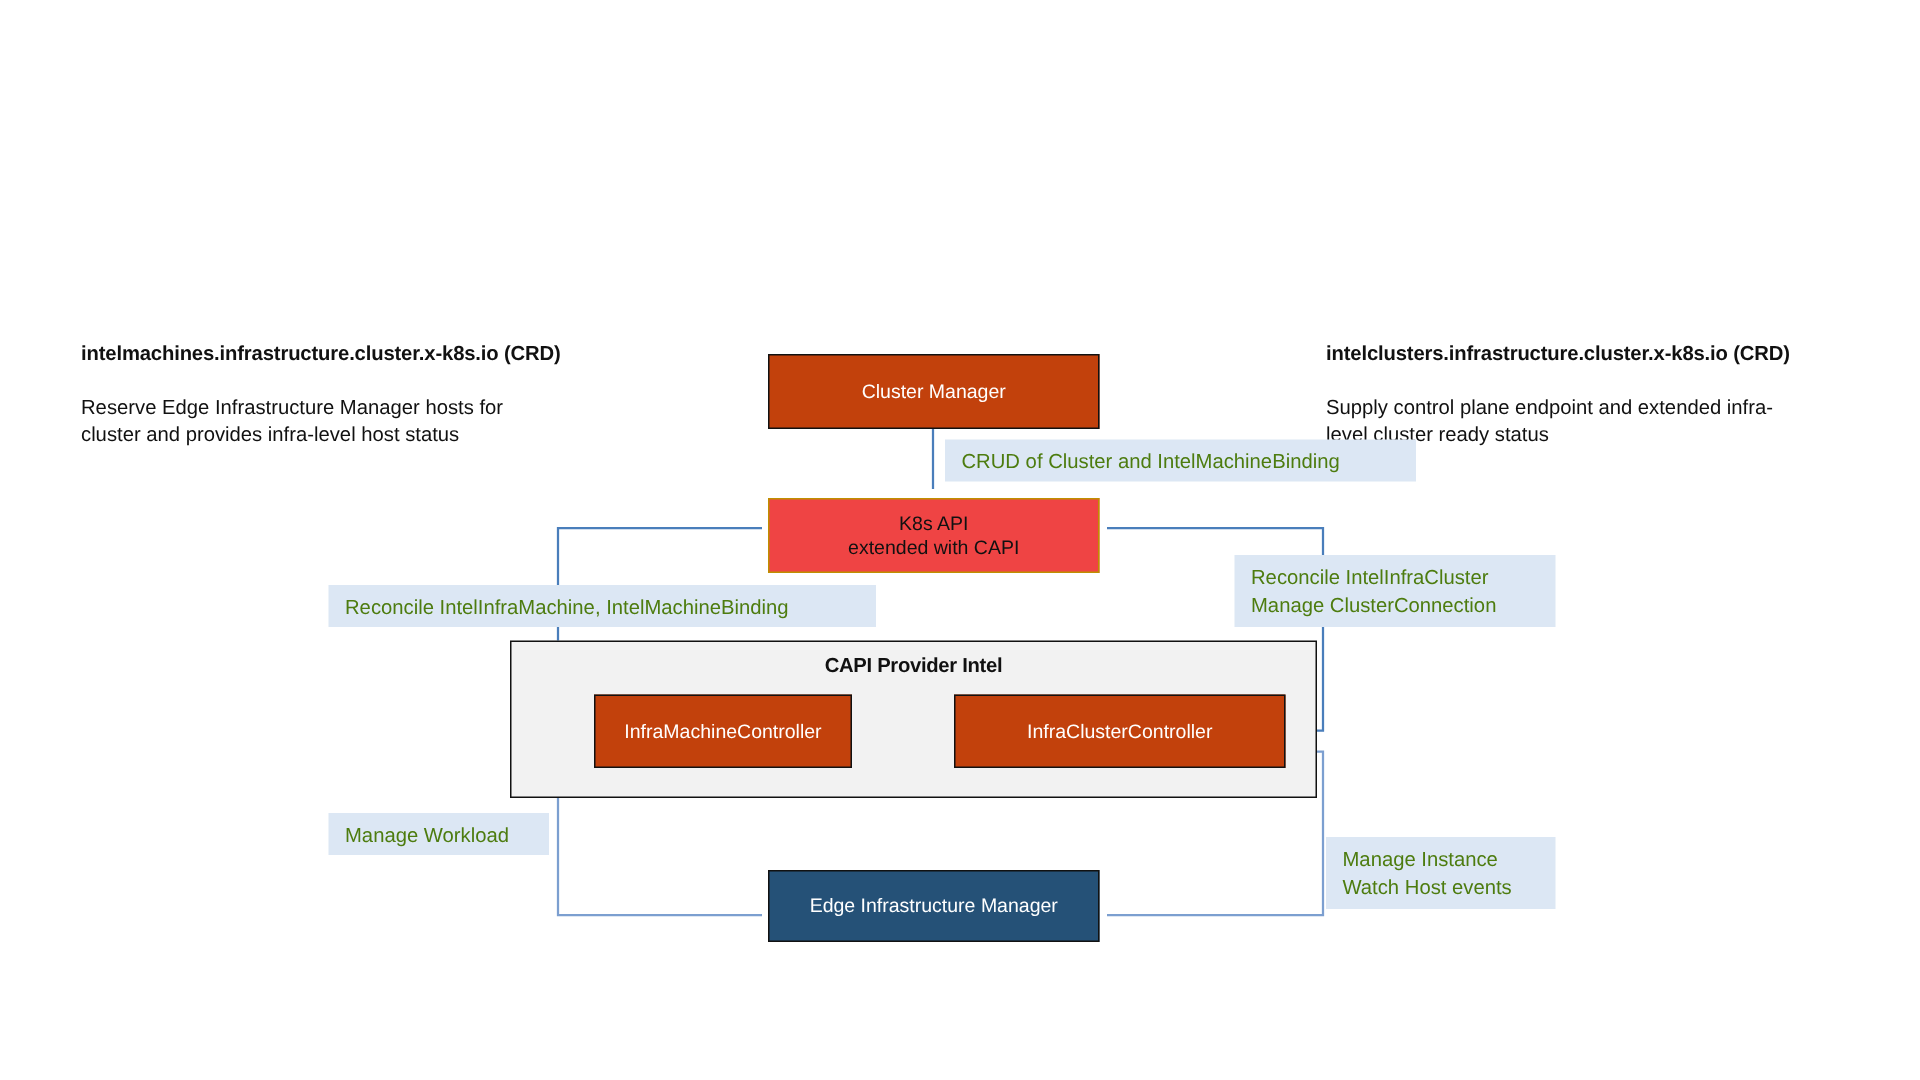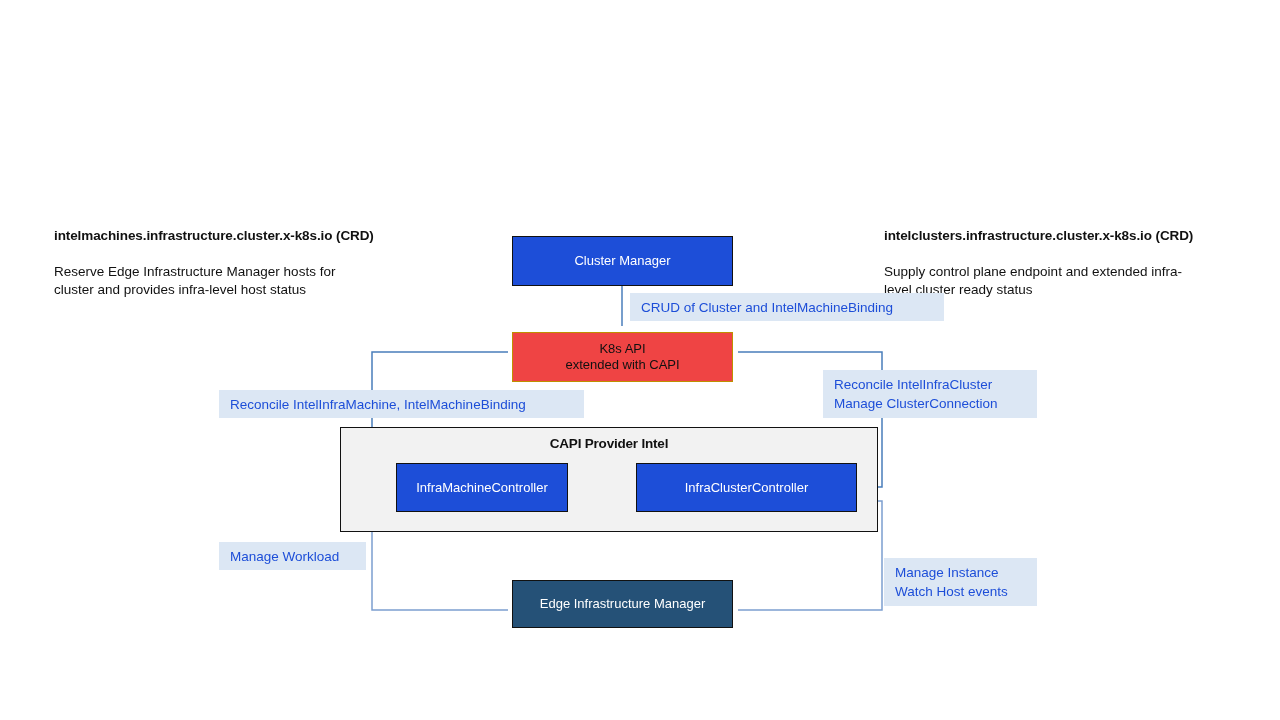--- a/index.html
+++ b/index.html
@@ -49,21 +49,21 @@
     display: flex;
     align-items: center;
     justify-content: center;
     text-align: center;
     font-size: 13px;
     line-height: 16px;
     white-space: pre-line;
     border: 1.3px solid #111111;
   }
   .node-blue {
-    background: #1d4ed8;
+    background: #c2410c;
     color: #ffffff;
   }
   .node-navy {
     background: #255177;
     color: #ffffff;
   }
   .node-yellow {
     background: #ef4444;
     border-color: #BF8F00;
     color: #111111;
@@ -82,21 +82,21 @@
     text-align: center;
     font-size: 13.5px;
     font-weight: bold;
     color: #111111;
     letter-spacing: -0.2px;
   }
 
   
   .edge-label {
     background: #DCE7F4;
-    color: #1d4ed8;
+    color: #4d7c0f;
     font-size: 13.5px;
     line-height: 19px;
     display: flex;
     flex-direction: column;
     justify-content: center;
     padding: 5px 10px 5px 11px;
     white-space: pre-line;
   }
   .edge-label span { display: block; }
 

